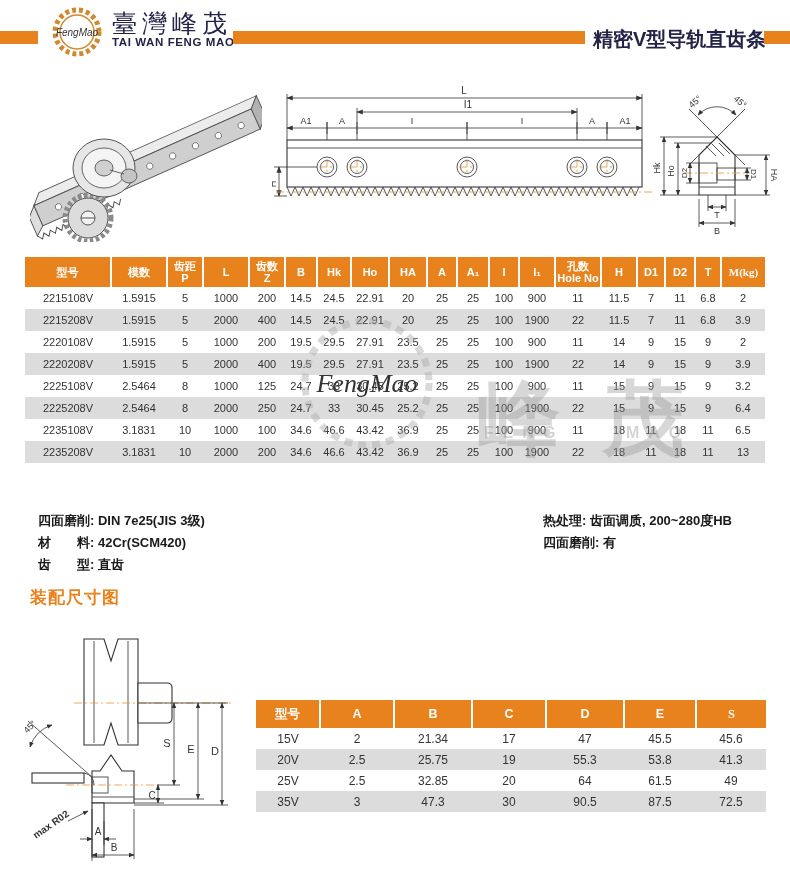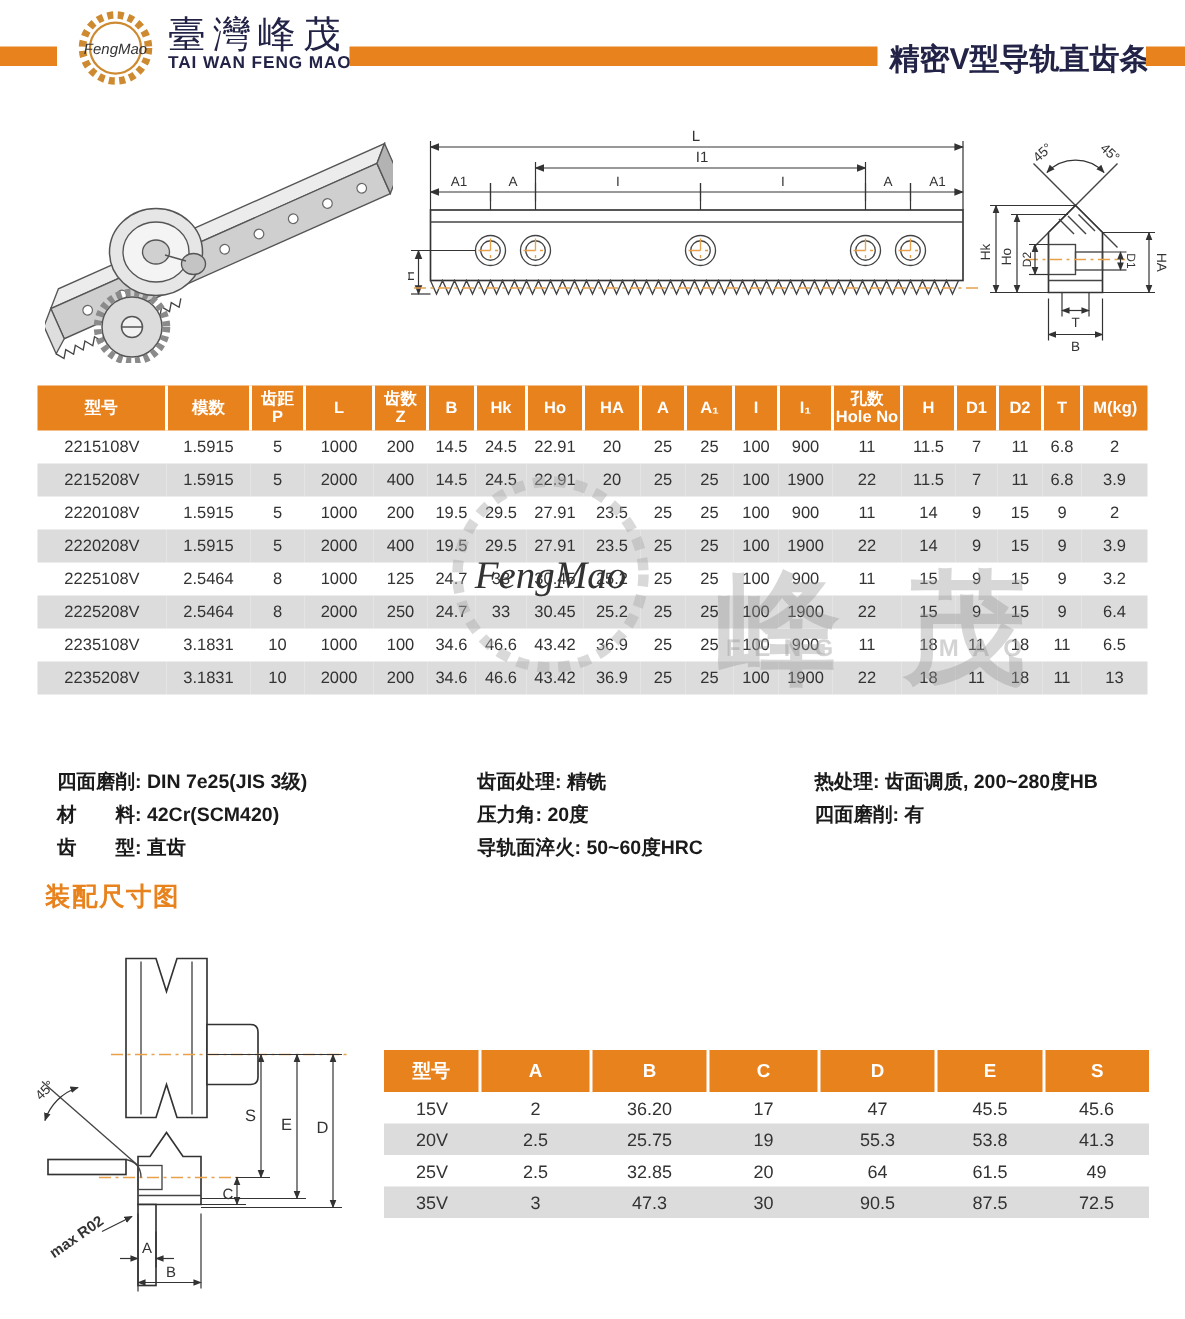--- a/index.html
+++ b/index.html
@@ -10,21 +10,21 @@
   
   .hdr-bar{position:absolute;height:13px;background:#E8821D;}
   .company-cn{font-size:25px;font-weight:normal;color:#232347;letter-spacing:5px;line-height:26px;white-space:nowrap;}
   .company-en{font-size:11.5px;font-weight:bold;color:#232347;letter-spacing:0.6px;white-space:nowrap;}
   .page-title{font-size:20px;font-weight:bold;color:#232347;white-space:nowrap;}
 
   
   table{border-collapse:collapse;table-layout:fixed;}
   table.data-tbl th{background:#E8821D;color:#fff;font-weight:bold;text-align:center;
     vertical-align:middle;white-space:pre-line;border-right:2px solid #fff;padding:0;}
-  table.data-tbl th:last-child{border-right:none;}
+  table.data-tbl th:last-child{border-right:none;font-family:Liberation Serif, serif;}
   table.data-tbl td{text-align:center;vertical-align:middle;padding:0;color:#333;}
   table.data-tbl tbody tr:nth-child(even){background:#DCDCDC;}
   #main-table{width:740px;font-size:11px;}
   #main-table th{height:30px;font-size:11px;line-height:12px;}
   #main-table td{height:22px;}
   #asm-table{width:510px;font-size:12px;}
   #asm-table th{height:28px;font-size:12.5px;}
   #asm-table td{height:21px;}
 
   
@@ -459,25 +459,20 @@
     </svg>
   </div>
   <div class="wm wm-cn" style="left:478px;top:335px;">峰茂</div>
   <div class="wm wm-en" style="left:484px;top:424px;">FENG MAO</div>
 
   <div class="spec-col" style="left:38px;top:510px;">
     <div>四面磨削: DIN 7e25(JIS 3级)</div>
     <div>材　　料: 42Cr(SCM420)</div>
     <div>齿　　型: 直齿</div>
   </div>
-  <div class="spec-col" style="left:318px;top:510px;">
-    <div>齿面处理: 精铣</div>
-    <div>压力角: 20度</div>
-    <div>导轨面淬火: 50~60度HRC</div>
-  </div>
   <div class="spec-col" style="left:543px;top:510px;">
     <div>热处理: 齿面调质, 200~280度HB</div>
     <div>四面磨削: 有</div>
   </div>
 
   <div class="section-title abs" style="left:30px;top:586px;">装配尺寸图</div>
 
   <svg class="abs" style="left:22px;top:625px;" width="232" height="250" viewBox="0 0 232 250">
     <defs>
       <marker id="ar3" viewBox="0 0 10 10" refX="9" refY="5" markerWidth="7" markerHeight="7" orient="auto-start-reverse">
@@ -551,21 +546,21 @@
           <th>C</th>
           <th>D</th>
           <th>E</th>
           <th>S</th>
         </tr>
       </thead>
       <tbody>
         <tr>
           <td>15V</td>
           <td>2</td>
-          <td>36.20</td>
+          <td>21.34</td>
           <td>17</td>
           <td>47</td>
           <td>45.5</td>
           <td>45.6</td>
         </tr>
         <tr>
           <td>20V</td>
           <td>2.5</td>
           <td>25.75</td>
           <td>19</td>

